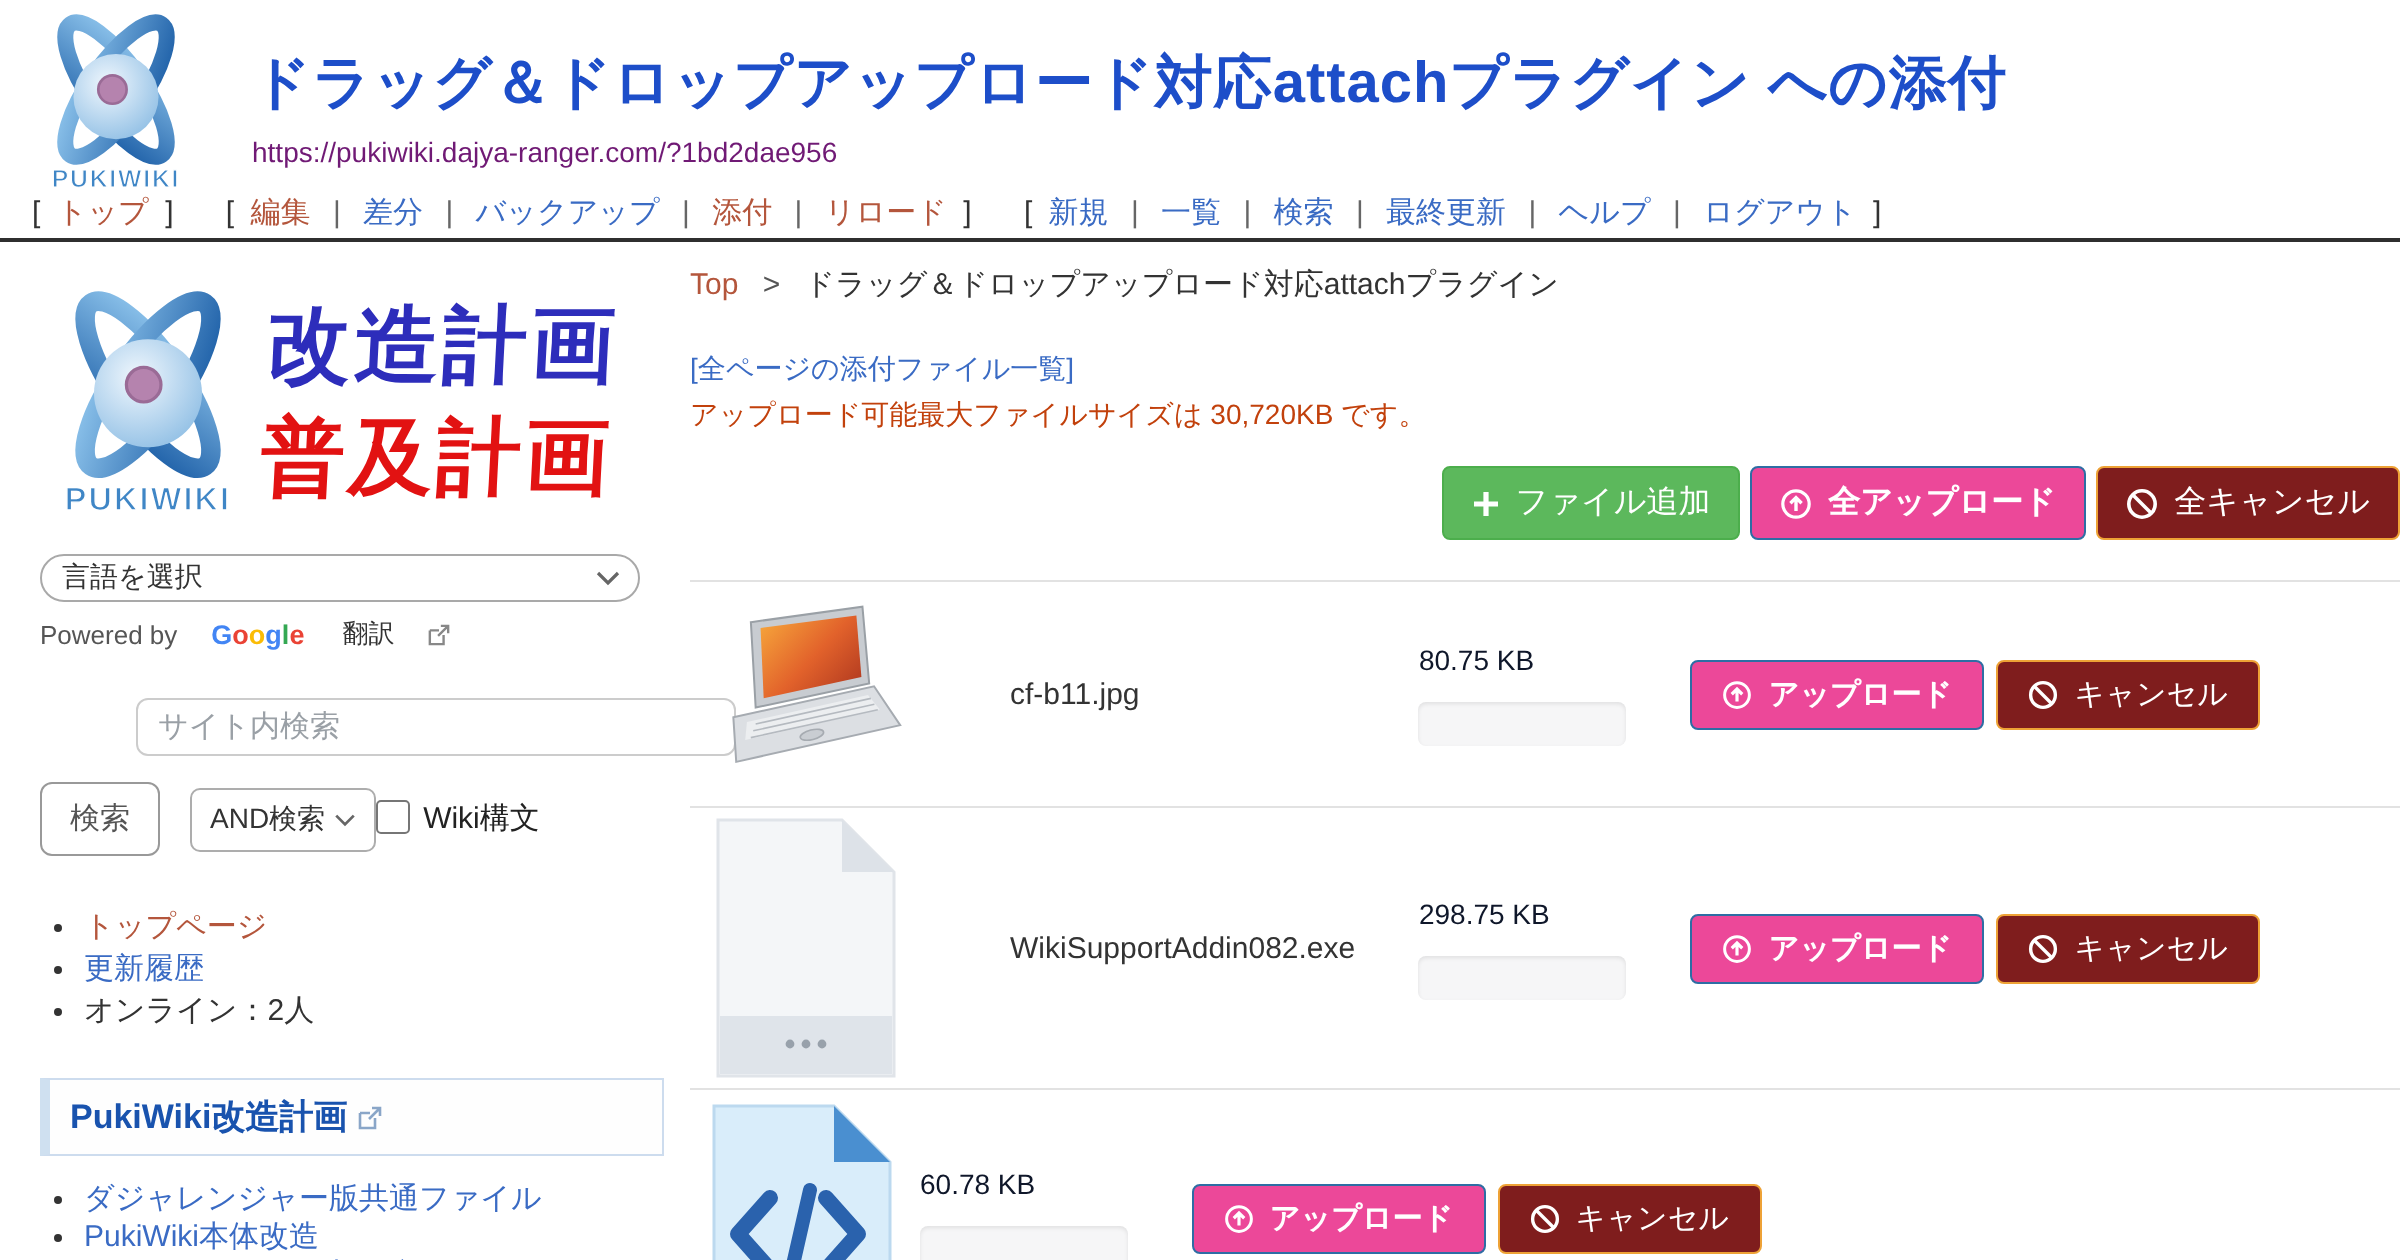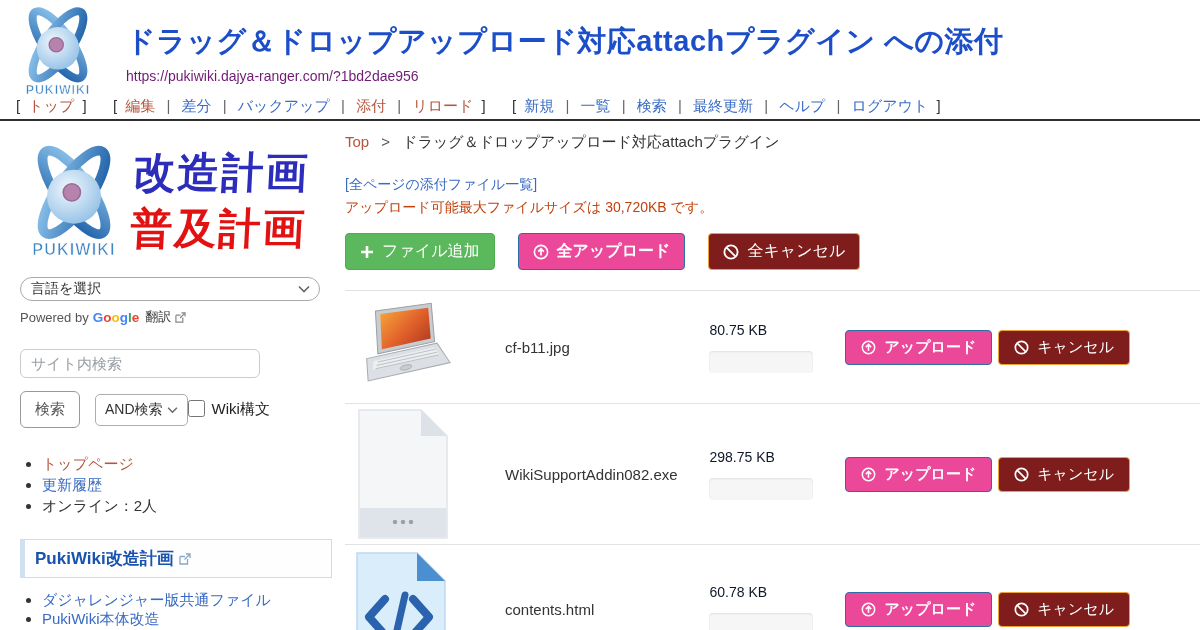--- a/index.html
+++ b/index.html
@@ -29,27 +29,27 @@
   .sb-logo svg { width:108px; height:124px; flex:0 0 auto; }
   .sb-logo-txt { margin-left:4px; line-height:56px; font-weight:900; font-size:42px; letter-spacing:2px; transform:skewX(-3deg); }
   .sb-logo-l1 { color:#2d2dbb; text-shadow:1px 1px 0 #fff; }
   .sb-logo-l2 { color:#e21212; text-shadow:1px 1px 0 #fff; }
 
   .fakeselect { position:relative; border:1px solid #a9a9a9; background:#fff; color:#333;
     display:flex; align-items:center; cursor:pointer; }
   .sel-lang { margin-top:13px; height:24px; border-radius:12px; padding:0 26px 0 10px; font-size:14px; width:300px; }
   .sel-chev { position:absolute; right:9px; top:50%; transform:translateY(-50%); }
 
-  .powered { margin-top:7px; font-size:13px; color:#555; display:flex; align-items:center; gap:4px; }
+  .powered { margin-top:7px; font-size:13px; color:#555; display:flex; align-items:center; gap:17px; }
   .gletter { font-weight:bold; font-size:13.5px; }
   .gl-0,.gl-3 { color:#4285F4; } .gl-1,.gl-5 { color:#EA4335; } .gl-2 { color:#FBBC05; } .gl-4 { color:#34A853; }
   .powered .trans { color:#333; margin-left:2px; }
 
-  .search-input { margin-top:23px; width:240px; height:29px; border:1px solid #ccc; border-radius:6px;
-    padding:0 10px; font-size:15px; color:#333; font-family:inherit; }
+  .search-input { margin-top:23px; width:300px; height:29px; border:1px solid #ccc; border-radius:6px;
+    padding:0 10px; font-size:15px; color:#333; font-family:inherit;margin-left:48px; }
   .search-input::placeholder { color:#9aa0a6; }
 
   .search-row { margin-top:13px; display:flex; align-items:center; }
   .btn-search { background:#fff; border:1px solid #999; border-radius:6px; padding:8px 14px;
     font-size:15px; color:#555; cursor:pointer; font-family:inherit; }
   .sel-mode { margin-left:15px; height:32px; border-radius:5px; padding:0 24px 0 9px; font-size:14px; border-color:#adadad; }
   .chk-wrap { margin-left:0; display:flex; align-items:flex-start; gap:7px; font-size:15px; color:#222; }
   .chk-wrap input { width:17px; height:17px; accent-color:#fff; border:1px solid #bbb; cursor:pointer; }
 
   .sb-list { margin-top:25px; padding-left:22px; font-size:15px; color:#333; }
@@ -66,21 +66,21 @@
 
   .ext-icon { display:inline-block; }
 
   
   .main { position:absolute; left:345px; top:133px; width:855px; }
   .breadcrumb { font-size:15px; color:#333; }
   .breadcrumb .bsep { margin:0 8px; color:#555; }
   .attach-link { display:block; margin-top:24px; font-size:14px; color:#3a6bc4; text-decoration:none; cursor:pointer; }
   .maxsize { margin-top:5px; font-size:14px; color:#c2410c; }
 
-  .toolbar { margin-top:16px; display:flex; gap:23px; }
+  .toolbar { margin-top:16px; display:flex; gap:5px;justify-content:flex-end; }
   .btn { display:inline-flex; align-items:center; gap:8px; border-radius:4px; color:#fff;
     font-size:16px; padding:7px 14px; border:1px solid transparent; cursor:pointer; font-family:inherit; }
   .btn-green { background:#5cb85c; border-color:#4cae4c; }
   .btn-blue { background:#ec4899; border-color:#2e6da4;font-weight:bold; }
   .btn-orange { background:#7f1d1d; border-color:#eea236; }
   .btn svg { flex:0 0 auto; }
 
   .filelist { margin-top:20px; }
   .file-row { display:flex; align-items:center; border-top:1px solid #e2e2e2; padding-right:70px; }
   .row-1 { height:113px; }
@@ -359,21 +359,20 @@
       <div class="file-row row-3">
         <div class="cell-icon">
           <svg class="ic" width="92" height="120" viewBox="0 0 92 120">
             <path d="M2 2 H62 L90 30 V118 H2 Z" fill="#d9edfa" stroke="#bcd9ef" stroke-width="1.5"></path>
             <path d="M62 2 L90 30 H62 Z" fill="#4a8fd0"></path>
             <path d="M30 48 L14 66 L30 84" fill="none" stroke="#2a62ad" stroke-width="8" stroke-linecap="round" stroke-linejoin="round"></path>
             <path d="M50 44 L40 88" fill="none" stroke="#2a62ad" stroke-width="7" stroke-linecap="round"></path>
             <path d="M58 48 L74 66 L58 84" fill="none" stroke="#2a62ad" stroke-width="8" stroke-linecap="round" stroke-linejoin="round"></path>
           </svg>
         </div>
-        <div class="cell-name">contents.html</div>
         <div class="cell-size">
           <div class="size-txt">60.78 KB</div>
           <div class="progress"></div>
         </div>
         <div class="cell-btns">
           <button class="btn btn-blue btn-row">
             <svg width="15" height="15" viewBox="0 0 16 16">
               <circle cx="8" cy="8" r="6.6" fill="none" stroke="#fff" stroke-width="1.6"></circle>
               <path d="M8 11.5 V5 M5.2 7.6 L8 4.8 L10.8 7.6" fill="none" stroke="#fff" stroke-width="1.7"></path>
             </svg>

